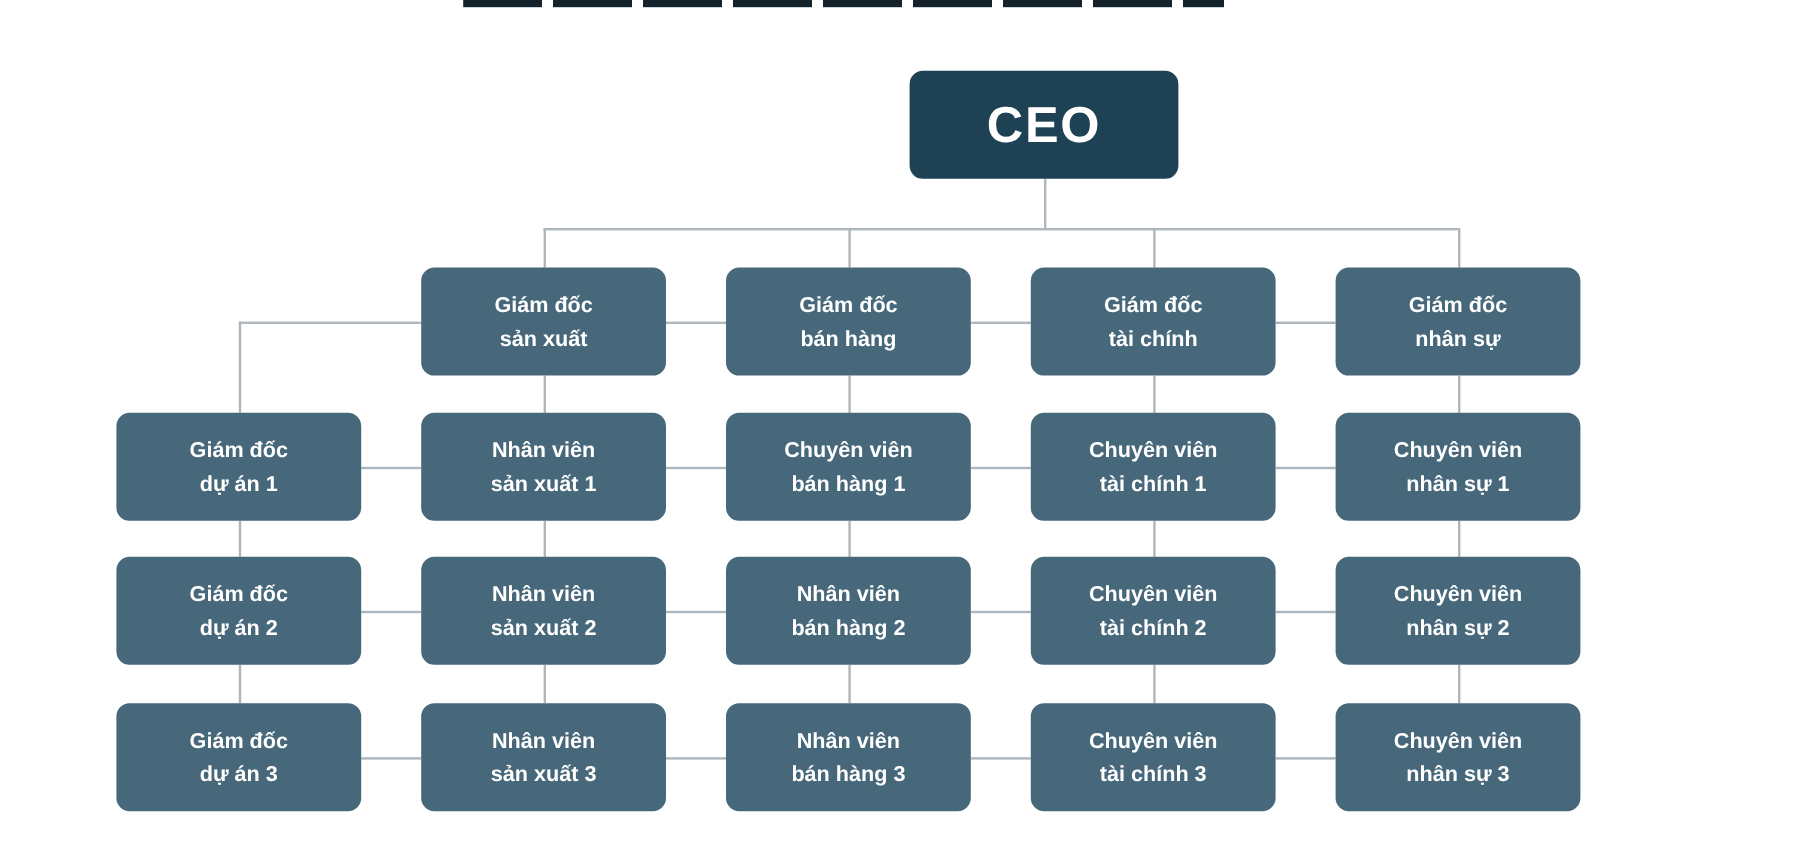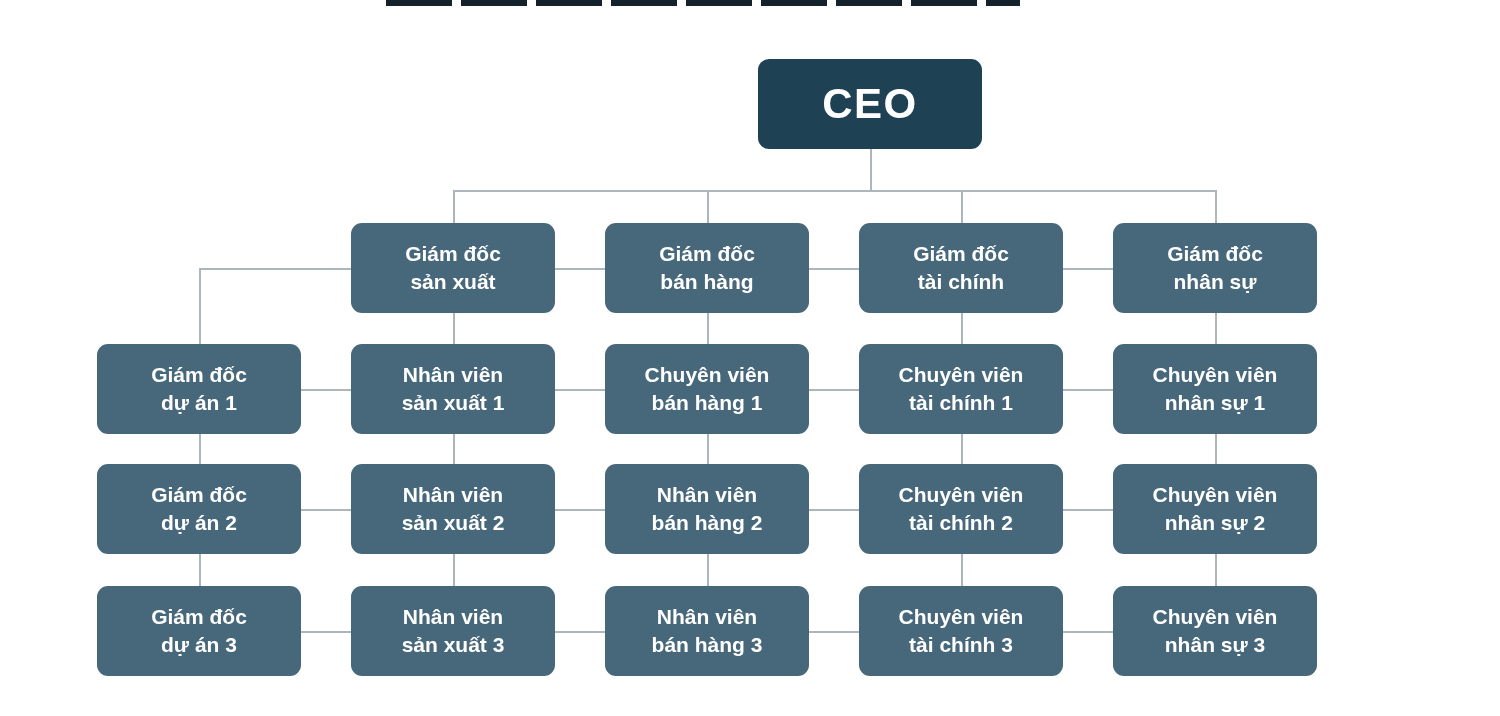--- a/index.html
+++ b/index.html
@@ -14,21 +14,21 @@
   .node {
     position: absolute;
     display: flex;
     align-items: center;
     justify-content: center;
     text-align: center;
     background: var(--node, #47687a);
     color: var(--node-text, #ffffff);
     border-radius: 11px;
     font-weight: bold;
-    font-size: 21px;
+    font-size: 18px;
     line-height: 28px;
     white-space: pre-line;
     box-sizing: border-box;
     cursor: default;
   }
   .node.root {
     background: var(--ceo, #1e4254);
     font-size: 42px;
     line-height: 46px;
     letter-spacing: 1.5px;

